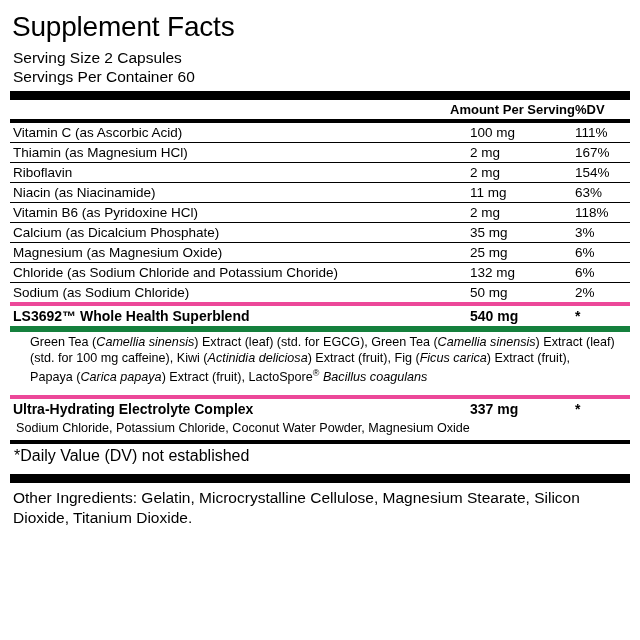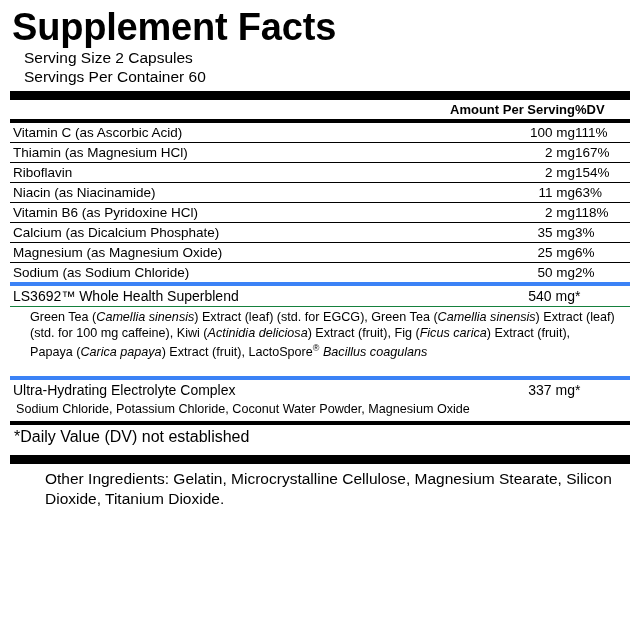--- a/index.html
+++ b/index.html
@@ -15,30 +15,30 @@
     overflow: hidden;
   }
   .label {
     position: relative;
     width: 640px;
     height: 640px;
     box-sizing: border-box;
     padding: 6px 10px 0 10px;
   }
   .title {
-    font-size: 38px;
+    font-size: 28px;
     line-height: 38px;
-    font-weight: 700;
+    font-weight: 400;
     letter-spacing: -0.2px;
     margin: 2px 0 2px 2px;
   }
   .serving-line {
     font-size: 15.5px;
     line-height: 19px;
-    margin-left: 14px;
+    margin-left: 3px;
   }
   .rule-thick {
     height: 9px;
     background: #000;
     margin: 5px 0 0 0;
   }
   .rule-med {
     height: 4px;
     background: #000;
   }
@@ -51,55 +51,54 @@
     padding: 2px 0 2px 0;
     vertical-align: baseline;
   }
   .hdr td {
     font-size: 13px;
     font-weight: bold;
     padding-bottom: 3px;
     padding-top: 1px;
   }
   .col-name { text-align: left; padding-left: 3px !important; }
-  .col-amt { text-align: right; width: 105px; white-space: nowrap; }
+  .col-amt { width: 105px; white-space: nowrap; }
   .col-dv  { text-align: left; width: 52px; white-space: nowrap; padding-right: 3px !important; }
   tr.row td {
     border-top: 1px solid #000;
   }
   tr.firstrow td { border-top: none; margin-top: 44px; }
   .blend-row td {
-    font-weight: normal;
+    font-weight: bold;
     font-size: 14px;
-    border-top: 4px solid #3b82f6;
+    border-top: 4px solid #ec4899;
     padding-top: 3px;
     padding-bottom: 3px;
   }
   .blend-desc {
     font-size: 12.6px;
     line-height: 15.5px;
-    padding: 3px 14px 15px 20px;
-    border-top: 1px solid #15803d;
+    padding: 3px 14px 9px 20px;
+    border-top: 6px solid #15803d;
   }
   .blend-desc i { font-style: italic; }
   .sub-desc {
     font-size: 12.6px;
     line-height: 15.5px;
     padding: 2px 14px 4px 6px;
   }
   .footnote {
     font-size: 16px;
     padding: 3px 0 4px 4px;
     border-top: 4px solid #000;
   }
   .other {
     font-size: 15.5px;
     line-height: 19.5px;
     padding: 5px 2px 0 3px;
-    margin-left: 32px;
   }
   .sup { font-size: 9px; vertical-align: super; }
   .star { font-weight: bold; }
 </style>
 </head>
 <body>
 
 <div class="label">
 
   <div class="title">Supplement Facts</div>
@@ -149,20 +148,25 @@
           <td class="col-dv">118%</td>
         </tr>
         <tr class="row">
           <td class="col-name">Calcium (as Dicalcium Phosphate)</td>
           <td class="col-amt">35 mg</td>
           <td class="col-dv">3%</td>
         </tr>
         <tr class="row">
           <td class="col-name">Magnesium (as Magnesium Oxide)</td>
           <td class="col-amt">25 mg</td>
+          <td class="col-dv">6%</td>
+        </tr>
+        <tr class="row">
+          <td class="col-name">Chloride (as Sodium Chloride and Potassium Choride)</td>
+          <td class="col-amt">132 mg</td>
           <td class="col-dv">6%</td>
         </tr>
         <tr class="row">
           <td class="col-name">Sodium (as Sodium Chloride)</td>
           <td class="col-amt">50 mg</td>
           <td class="col-dv">2%</td>
         </tr>
       </tbody>
   </table>
 

